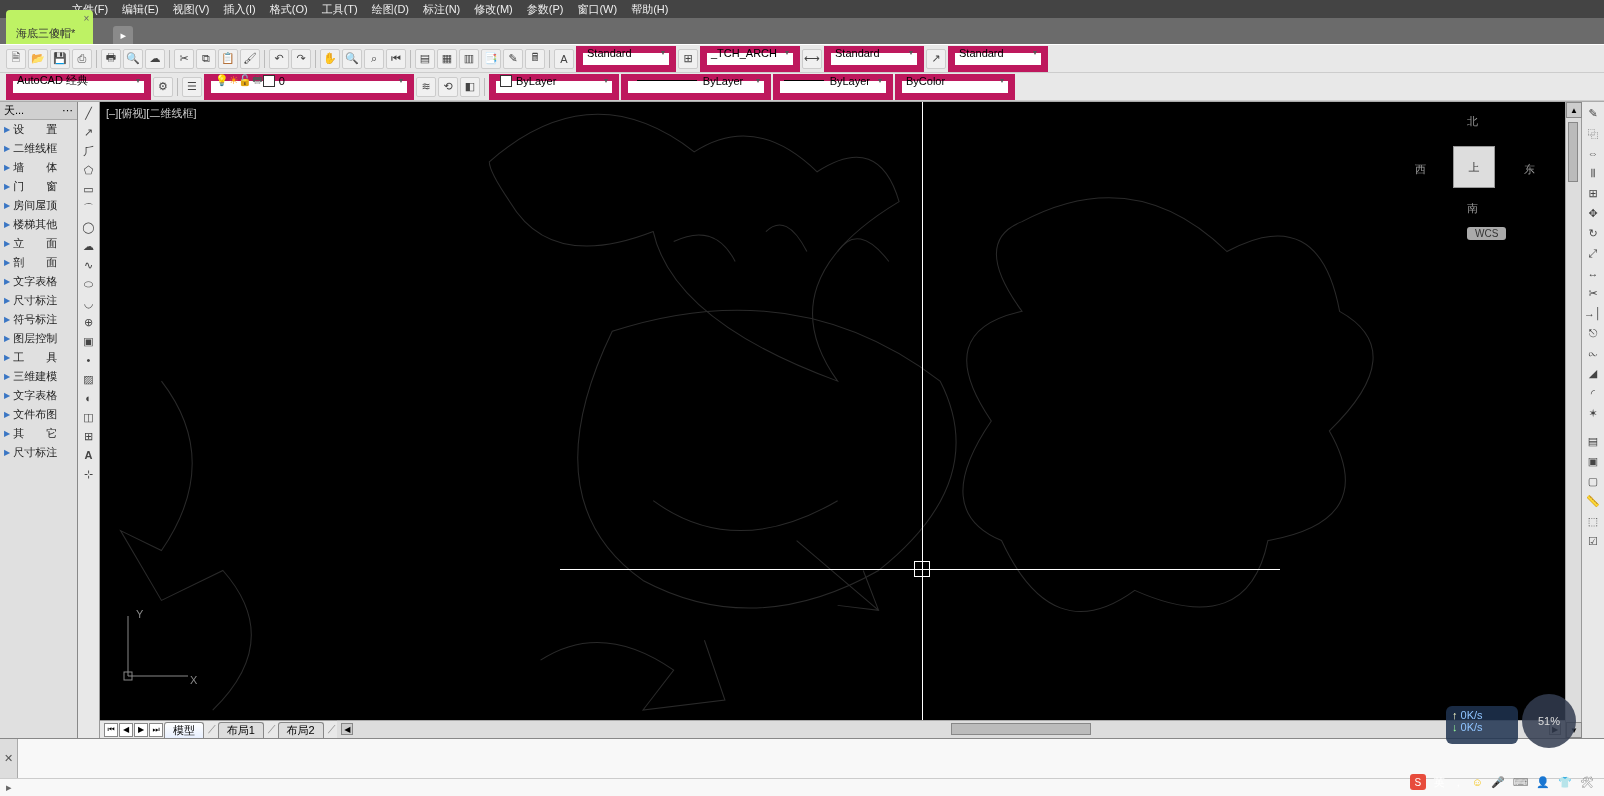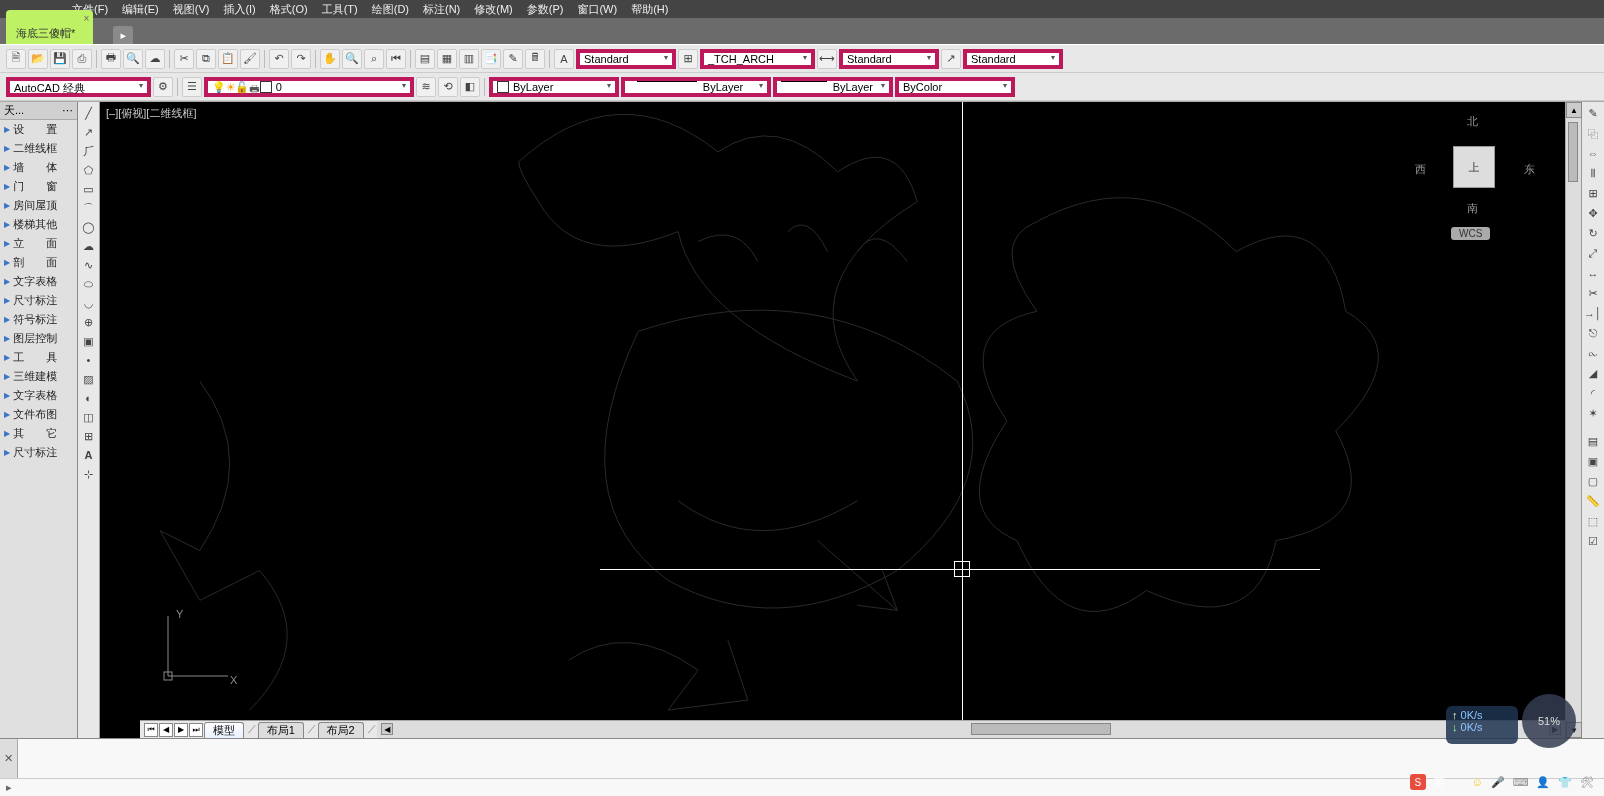--- a/index.html
+++ b/index.html
@@ -13,46 +13,46 @@
 .tab-row { height:26px; background:#6b6b6b; display:flex; align-items:end; padding-left:6px; position:relative;}
 .file-tab { background:#bef264; border-radius:4px 4px 0 0; padding:16px 18px 3px 10px; font-size:11px; color:#333; position:relative; margin-right:20px;}
 .file-tab .x { position:absolute; right:4px; top:3px; font-size:10px; color:#666;}
 .new-tab { width:20px; height:18px; background:#8a8a8a; border-radius:3px 3px 0 0; display:flex;align-items:center;justify-content:center;color:#fff;}
 
 
 .ribbon { background:#e8e8e8; border-top:1px solid #fff; border-bottom:1px solid #aaa; }
 .toolbar-row { height:28px; display:flex; align-items:center; padding:0 6px; gap:2px; border-bottom:1px solid #ccc;}
 .tb-btn { width:20px; height:20px; background:#f0f0f0; border:1px solid #ccc; border-radius:2px; display:flex;align-items:center;justify-content:center;font-size:11px;color:#444;cursor:pointer;}
 .tb-sep { width:1px; height:18px; background:#bbb; margin:0 2px;}
-.combo { height:20px; background:#fff; border:4px solid #be185d; font-size:11px; padding:0 16px 6px 4px; display:flex;align-items:flex-start;position:relative;cursor:pointer;}
+.combo { height:20px; background:#fff; border:7px solid #be185d; font-size:11px; padding:0 16px 12px 4px; display:flex;align-items:center;position:relative;cursor:pointer;}
 .combo::after { content:"▾"; position:absolute; right:4px; font-size:8px; color:#555;}
 .combo.ws { width:145px; }
 .combo.layer { width:210px; }
 .combo.std { width:100px; }
-.combo.arch { width:115px; }
+.combo.arch { width:100px; }
 .combo.bylayer { width:130px; }
 .combo.linetype { width:150px; justify-content:center;}
 .combo.lweight { width:120px; justify-content:center;}
 .combo.bycolor { width:120px; }
 .line-sample { width:60px; height:0; border-top:1px solid #000; margin-right:6px;}
 .color-sq { width:12px;height:12px;background:#fff;border:1px solid #333;margin-right:4px;}
 .lbulb { color:#e0b800;}
 
 
 .main { display:flex; height:636px; }
 .left-panel { width:78px; background:#e0e0e0; border-right:1px solid #888; display:flex; flex-direction:column;}
 .left-head { height:18px; background:#d0d0d0; border-bottom:1px solid #aaa; display:flex;align-items:center;justify-content:space-between;padding:0 4px;font-size:10px;}
 .left-body { flex:1; overflow:hidden;}
 .tool-item { display:flex; align-items:center; padding:2px 4px; font-size:11px; color:#222; cursor:pointer; white-space:nowrap;}
 .tool-item .tri { color:#3a76c4; margin-right:3px; font-size:8px;}
 
 .draw-col { width:22px; background:#e8e8e8; border-right:1px solid #999; display:flex;flex-direction:column;align-items:center;padding-top:2px;gap:1px;}
 .draw-col .ic { width:18px;height:18px;display:flex;align-items:center;justify-content:center;color:#444;cursor:pointer;border:1px solid transparent;}
 
-.canvas-wrap { flex:1; display:flex; flex-direction:column; background:#000; position:relative;padding-left:40px;}
+.canvas-wrap { flex:1; display:flex; flex-direction:column; background:#000; position:relative;}
 .vp-label { position:absolute; top:4px; left:6px; color:#ccc; font-size:11px; z-index:5;}
 .canvas { flex:1; position:relative; overflow:hidden;}
 .scroll-h-row { height:18px; display:flex; background:#ddd;}
 .scroll-h { flex:1; background:#ddd; position:relative; border-top:1px solid #aaa;}
 .scroll-h .thumb { position:absolute;left:50%;top:2px;width:140px;height:12px;background:#bbb;border:1px solid #888;}
 .layout-tabs { display:flex; align-items:center; background:#e8e8e8; border-top:1px solid #999; padding-left:4px;}
 .nav-btn { width:14px;height:14px;background:#fff;border:1px solid #888;display:flex;align-items:center;justify-content:center;font-size:8px;margin-right:1px;cursor:pointer;}
 .ltab { padding:0 8px; background:linear-gradient(#fff,#e8f0ff); border:1px solid #888; border-bottom:none; border-radius:3px 3px 0 0;margin-right:2px;cursor:pointer;font-size:11px;}
 .ltab.inactive{background:#ddd;}
 .ltab-sep{margin:0 2px;color:#888;}
@@ -69,21 +69,21 @@
 
 .ucs { position:absolute; left:16px; bottom:30px; color:#888; font-size:11px;}
 .ucs .axis{stroke:#888;stroke-width:1;}
 
 
 .viewcube { position:absolute; right:30px; top:12px; width:120px; height:120px; color:#999; font-size:11px; text-align:center;}
 .viewcube .dir { position:absolute; }
 .viewcube .n{top:0;left:52px;} .viewcube .s{bottom:18px;left:52px;}
 .viewcube .w{top:48px;left:0;} .viewcube .e{top:48px;right:0;}
 .viewcube .cube{position:absolute;top:32px;left:38px;width:42px;height:42px;background:#ddd;border:1px solid #999;display:flex;align-items:center;justify-content:center;color:#333;}
-.viewcube .wcs{position:absolute;bottom:-6px;left:36px;background:#aaa;color:#333;padding:1px 8px;border-radius:3px;font-size:10px;}
+.viewcube .wcs{position:absolute;bottom:-6px;left:52px;background:#aaa;color:#333;padding:1px 8px;border-radius:3px;font-size:10px;}
 
 
 .faint path { stroke:#2a2a2a; stroke-width:1; fill:none;}
 
 
 .cmd-area { height:40px; background:#f8f8f8; border-top:1px solid #888; display:flex;}
 .cmd-close { width:18px; background:#ddd; border-right:1px solid #aaa; display:flex;align-items:center;justify-content:center;color:#555;font-size:11px;}
 .cmd-lines { flex:1; padding:2px 4px; font-family:Consolas,monospace; font-size:11px; color:#222; line-height:14px;}
 .cmd-input-row { height:18px; background:#f8f8f8; border-top:1px solid #ccc; display:flex; align-items:center; padding-left:20px;}
 .cmd-input { flex:1; border:none; background:#f8f8f8; font-family:Consolas,monospace; font-size:11px; outline:none;}

